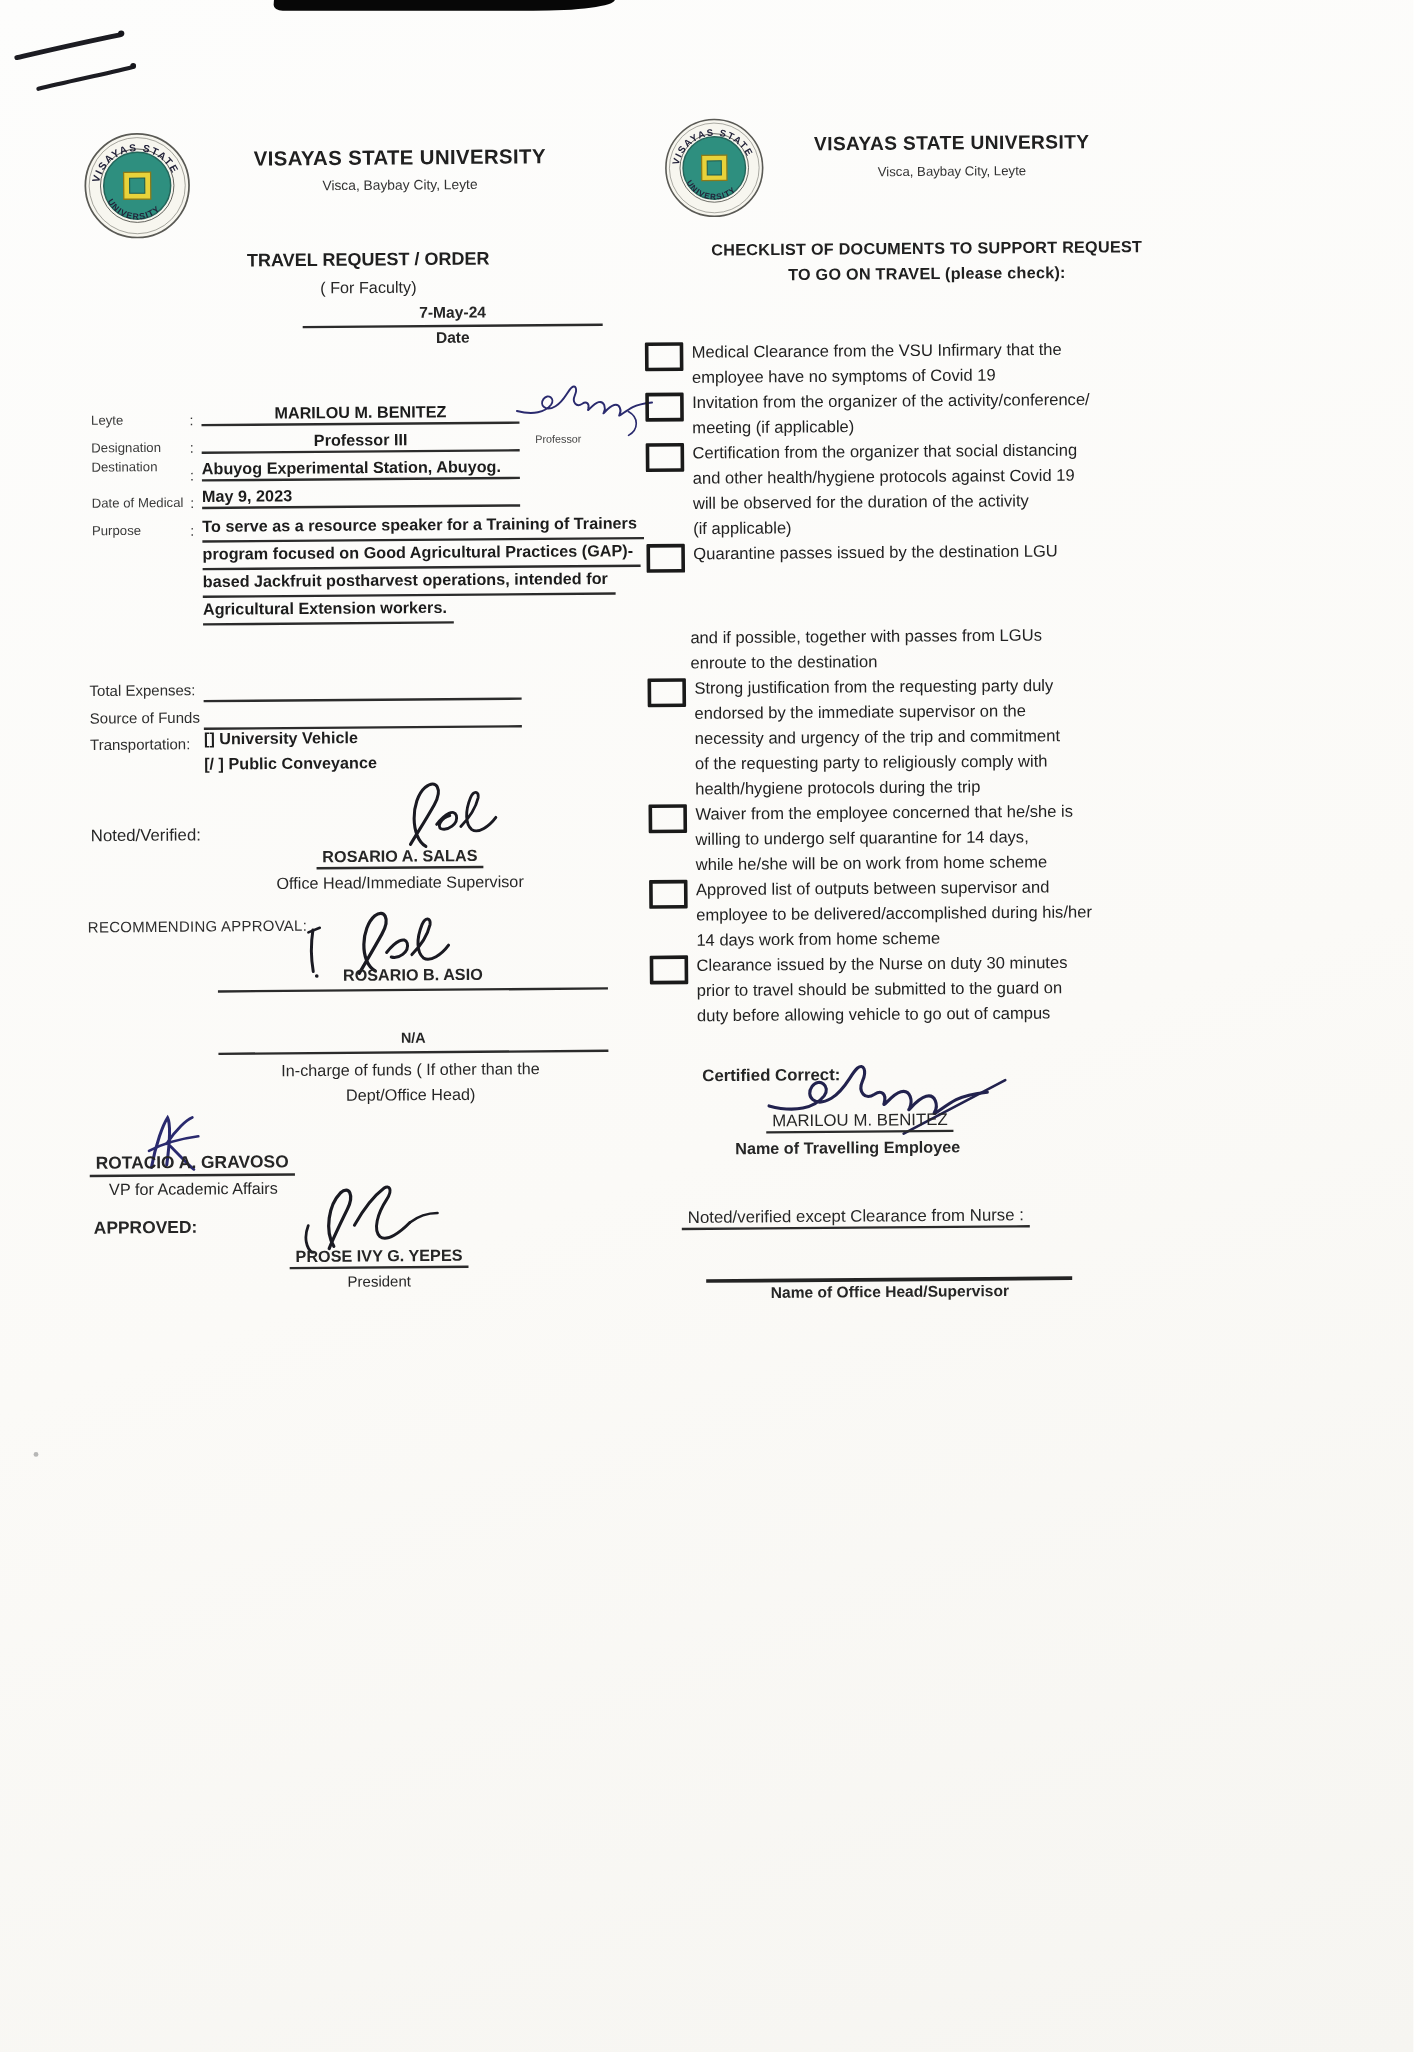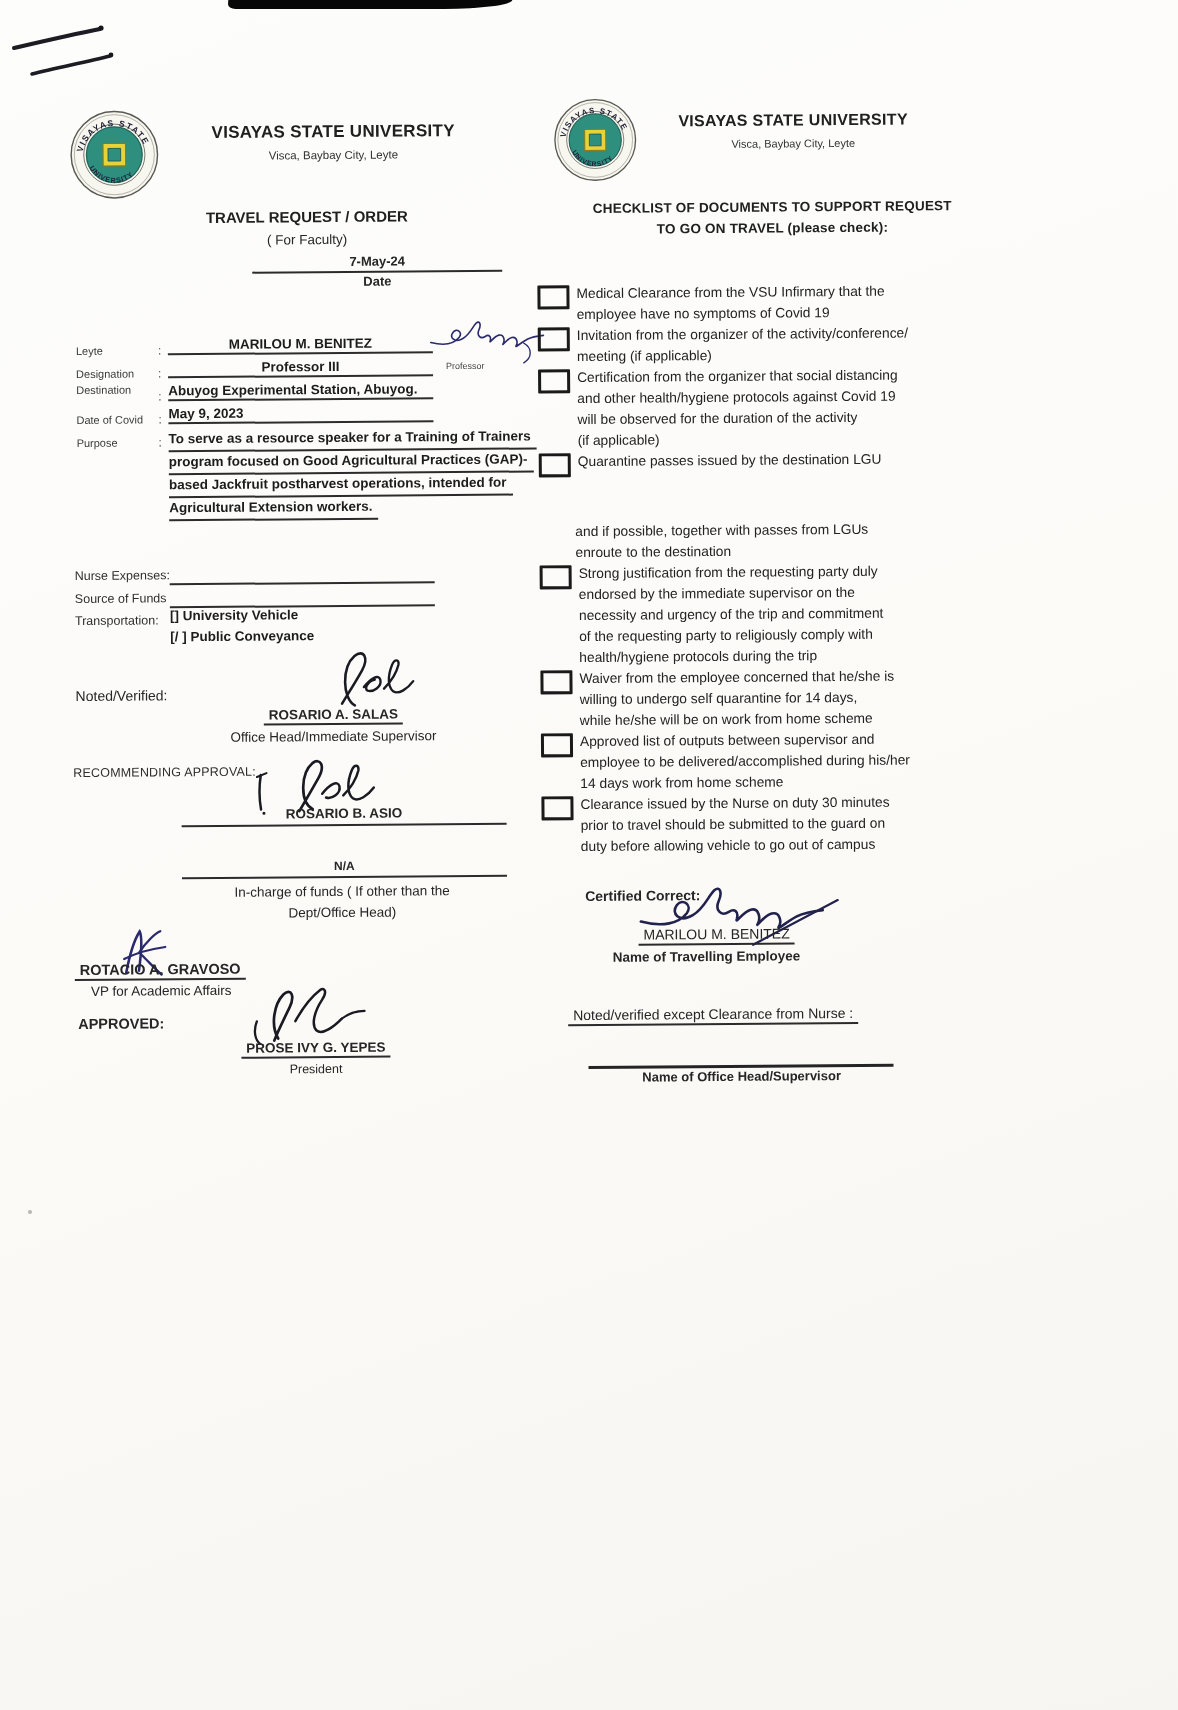--- a/index.html
+++ b/index.html
@@ -95,34 +95,34 @@
     <div class="abs val center" style="left:170px;top:334px;width:265px">MARILOU M. BENITEZ</div>
 
     <div class="abs lab" style="left:78px;top:364px">Designation</div>
     <div class="abs colon" style="left:160px;top:363px">:</div>
     <div class="abs val center" style="left:170px;top:357px;width:265px">Professor III</div>
 
     <div class="abs lab" style="left:78px;top:380px">Destination</div>
     <div class="abs colon" style="left:160px;top:386px">:</div>
     <div class="abs val" style="left:170px;top:380px;width:265px">Abuyog Experimental Station, Abuyog.</div>
 
-    <div class="abs lab" style="left:78px;top:410px">Date of Covid</div>
+    <div class="abs lab" style="left:78px;top:410px">Date of Medical</div>
     <div class="abs colon" style="left:160px;top:409px">:</div>
     <div class="abs val" style="left:170px;top:403px;width:265px">May 9,  2023</div>
 
     <div class="abs lab" style="left:78px;top:433px">Purpose</div>
     <div class="abs colon" style="left:160px;top:432px">:</div>
     <div class="abs purpose" style="left:170px;top:426px;width:400px">
       <span class="pline">To serve as a resource speaker for a Training of Trainers</span><br>
       <span class="pline">program focused on Good Agricultural Practices (GAP)-</span><br>
       <span class="pline">based Jackfruit postharvest operations, intended for</span><br>
       <span class="pline">Agricultural Extension workers.</span>
     </div>
 
-    <div class="abs lab2" style="left:75px;top:565px">Nurse Expenses:</div>
+    <div class="abs lab2" style="left:75px;top:565px">Total Expenses:</div>
     <div class="abs blankline" style="left:170px;top:560px;width:265px;height:20px"></div>
     <div class="abs lab2" style="left:75px;top:588px">Source of Funds</div>
     <div class="abs blankline" style="left:170px;top:583px;width:265px;height:20px"></div>
 
     <div class="abs lab2" style="left:75px;top:610px">Transportation:</div>
     <div class="abs opt" style="left:170px;top:605px">[] University Vehicle</div>
     <div class="abs opt" style="left:170px;top:626px">[/  ] Public Conveyance</div>
 
     <div class="abs capt" style="left:75px;top:684px;font-size:14px">Noted/Verified:</div>
     <svg class="sig" style="left:322px;top:645px;width:112px;height:64px" viewBox="0 0 120 70">

